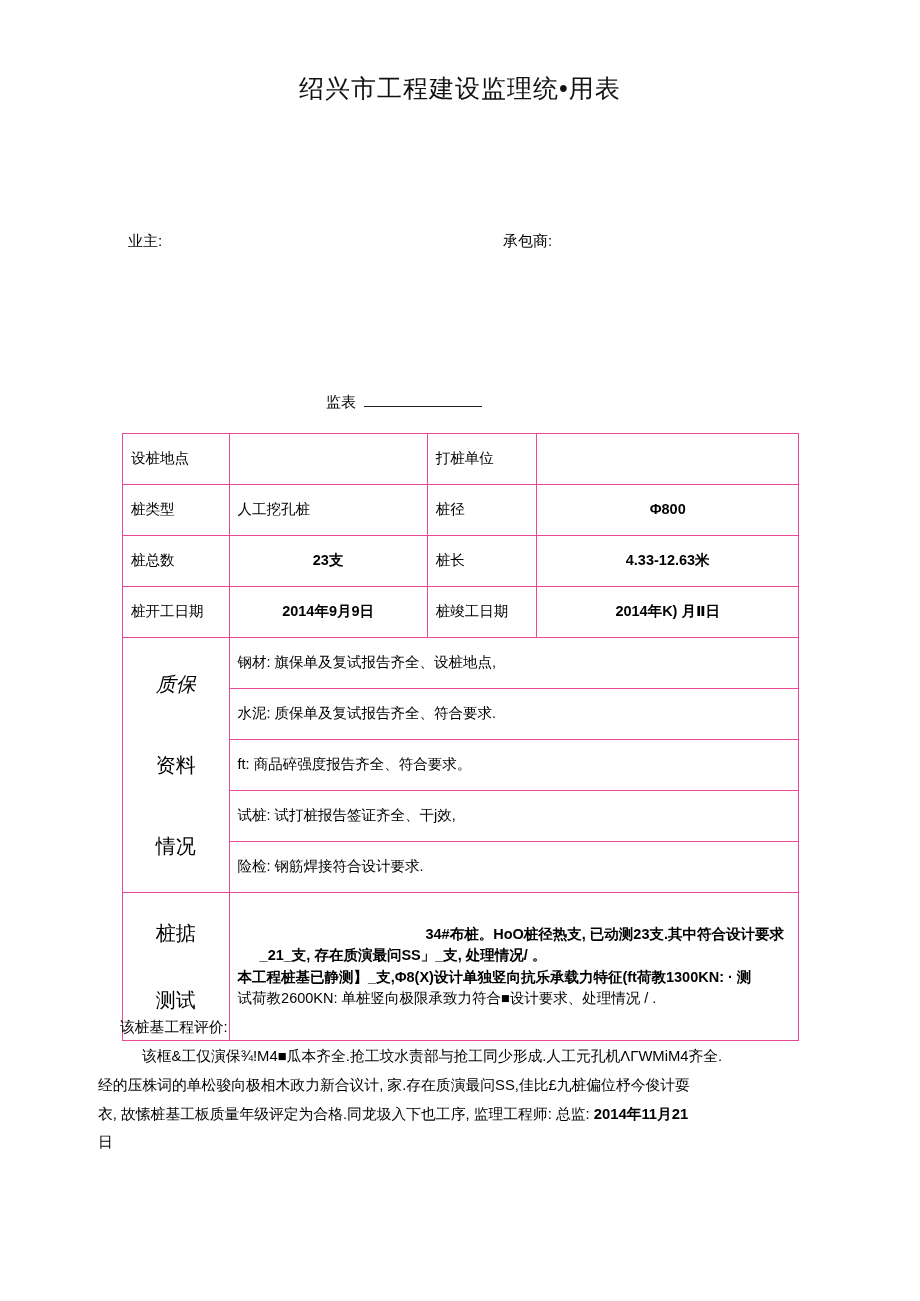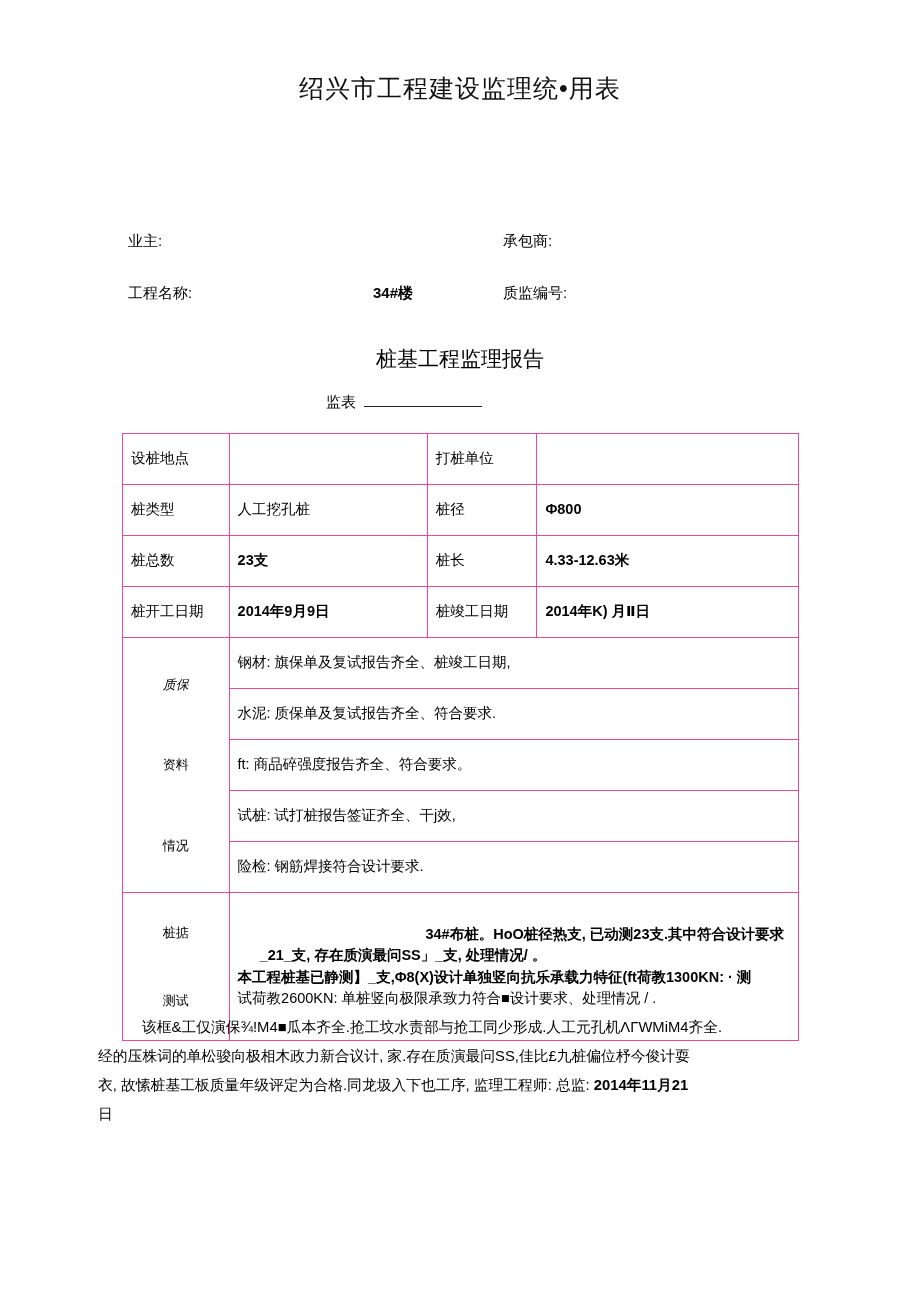--- a/index.html
+++ b/index.html
@@ -101,36 +101,36 @@
     font-size: 14.5px;
     padding: 6px 8px;
     vertical-align: middle;
     line-height: 1.45;
     height: 38px;
   }
   td.lbl-cell { width: 82px; }
   td.val-cell { width: 167px; }
   td.lbl-cell2 { width: 85px; }
   td.val-cell2 { width: 226px; }
-  td.bold { font-weight: bold; }
+  td.bold { font-weight: bold; text-align: center; }
 
   
   td.vlabel {
     width: 82px;
     text-align: center;
     vertical-align: middle;
     padding: 0;
   }
   .vstack {
     display: flex;
     flex-direction: column;
     justify-content: space-around;
     height: 100%;
     min-height: 225px;
-    font-size: 13px;
+    font-size: 20px;
   }
   .vstack.short { min-height: 135px; }
   .vstack span { display: block; line-height: 1; }
   .italicish { font-style: italic; }
 
   td.wide-cell { height: 45px; }
 
   
   td.test-cell {
     padding: 7px 4px 8px 5px;
@@ -162,27 +162,21 @@
 <div id="page">
 
   <div class="doc-title">绍兴市工程建设监理统•用表</div>
 
 
   <div class="hdr-row hdr-2">
     <span class="lbl">业主:</span>
     <span class="col-2">承包商:</span>
   </div>
 
-  <div class="hdr-row hdr-3">
-    <span class="lbl">工程名称:</span>
-    <span class="val-mid">34#楼</span>
-    <span class="col-2">质监编号:</span>
-  </div>
-
-  <div class="report-title">桩基工程监理报告</div>
+
 
   <div class="jianbiao">
     <span>监表</span><span class="rule"></span>
   </div>
 
   <table class="main">
     <tbody>
       <tr>
         <td class="lbl-cell">设桩地点</td>
         <td class="val-cell"></td>
@@ -209,21 +203,21 @@
       </tr>
 
       <tr>
         <td class="vlabel" rowspan="5">
           <div class="vstack">
             <span class="italicish">质保</span>
             <span>资料</span>
             <span>情况</span>
           </div>
         </td>
-        <td class="wide-cell" colspan="3">钢材: 旗保单及复试报告齐全、桩竣工日期,</td>
+        <td class="wide-cell" colspan="3">钢材: 旗保单及复试报告齐全、设桩地点,</td>
       </tr>
       <tr>
         <td class="wide-cell" colspan="3">水泥: 质保单及复试报告齐全、符合要求.</td>
       </tr>
       <tr>
         <td class="wide-cell" colspan="3">ft: 商品碎强度报告齐全、符合要求。</td>
       </tr>
       <tr>
         <td class="wide-cell" colspan="3">试桩: 试打桩报告签证齐全、干j效,</td>
       </tr>
@@ -242,20 +236,21 @@
           <div class="test-l1">34#布桩。HoO桩径热支, 已动测23支.其中符合设计要求</div>
           <div class="test-l2">_21_支, 存在质演最问SS」_支, 处理情况/  。</div>
           <div class="test-l3 b">本工程桩基已静测】_支,Φ8(X)设计单独竖向抗乐承载力特征(ft荷教1300KN: · 测</div>
           <div class="test-l3">试荷教2600KN: 单桩竖向极限承致力符合■设计要求、处理情况  /        .</div>
         </td>
       </tr>
     </tbody>
   </table>
 
   <div class="eval">
+    <div class="first">该桩基工程评价:</div>
     <div class="indent">该框&amp;工仅演保¾!M4■瓜本齐全.抢工坟水责部与抢工同少形成.人工元孔机ΛΓWMiM4齐全.</div>
     <div>经的压株词的单松骏向极相木政力新合议计, 家.存在质演最问SS,佳比£九桩偏位杼今俊计耍</div>
     <div>
       <span>衣, 故愫桩基工板质量年级评定为合格.同龙圾入下也工序, 监理工程师: 总监:</span>
       <span class="sig">2014年11月21</span>
     </div>
     <div>日</div>
   </div>
 
 </div>

